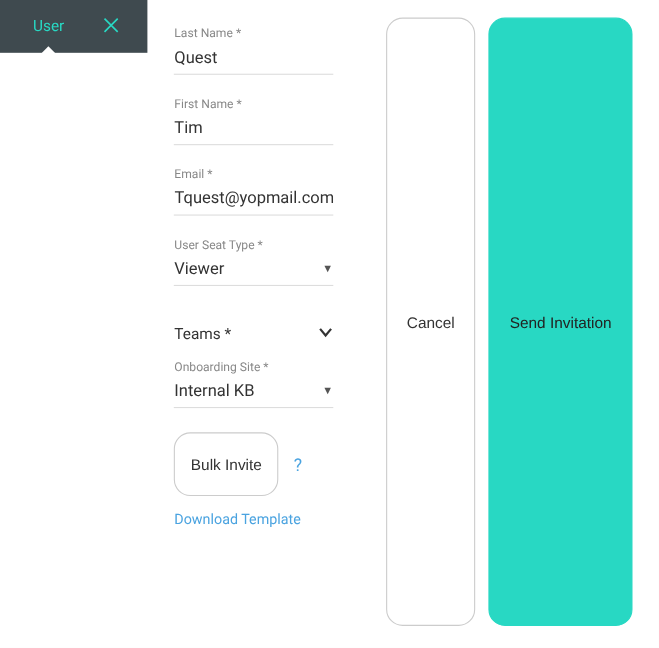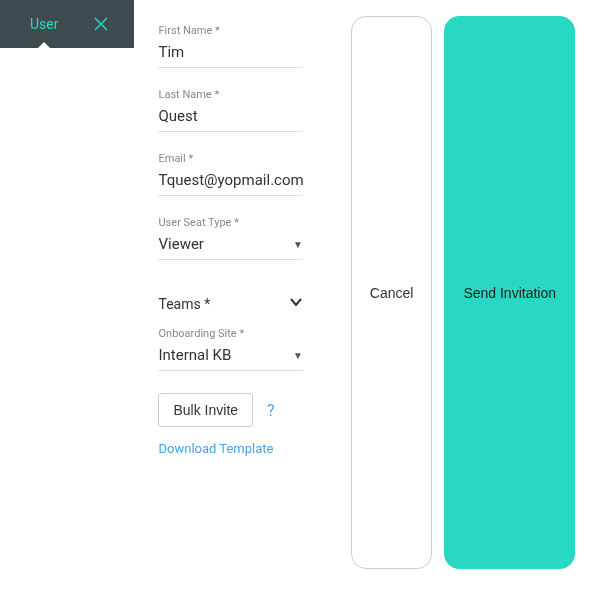--- a/index.html
+++ b/index.html
@@ -12,21 +12,21 @@
     .content { padding: 24px 24px 16px 24px; flex: 1; overflow-y: auto; }
     .field { margin-bottom: 20px; }
     .field-label { font-size: 11px; color: #888; display: block; margin-bottom: 4px; }
     .field-input-wrap { border-bottom: 1px solid #ddd; padding-bottom: 4px; display: flex; align-items: center; justify-content: space-between; }
     .field-value { font-size: 15px; color: #333; border: none; outline: none; width: 100%; background: transparent; padding: 2px 0; }
     .dropdown-arrow { color: #555; font-size: 10px; margin-left: 8px; }
     .teams-row { display: flex; align-items: center; justify-content: space-between; margin-bottom: 14px; margin-top: 34px; }
     .teams-label { font-size: 14px; color: #333; }
     .chevron { font-size: 16px; color: #333; cursor: pointer; }
     .actions-row { display: flex; align-items: center; gap: 14px; margin-top: 22px; }
-    .bulk-btn { border: 1px solid #ccc; background: #fff; color: #333; font-size: 14px; padding: 8px 14px; border-radius: 3px; cursor: pointer; }
+    .bulk-btn { border: 1px solid #ccc; background: #fff; color: #333; font-size: 14px; padding: 20px 14px; border-radius: 15px; cursor: pointer; }
     .help { color: #4aa3e0; font-size: 16px; cursor: pointer; }
     .download-link { color: #4aa3e0; font-size: 13px; margin-top: 14px; display: inline-block; cursor: pointer; }
     .footer { padding: 16px 24px 20px 24px; display: flex; justify-content: flex-end; gap: 12px; }
     .btn { font-size: 14px; padding: 10px 18px; border-radius: 15px; cursor: pointer; }
     .btn-cancel { background: #fff; border: 1px solid #ccc; color: #333; }
     .btn-send { background: #28d8c3; border: 1px solid #28d8c3; color: #222; }
     input.field-value { font-family: inherit; }
   </style>
 </head>
 <body>
@@ -39,30 +39,30 @@
     <div class="close">
       <svg width="14" height="14" viewBox="0 0 14 14">
           <path d="M1 1 L13 13 M13 1 L1 13" stroke="#28d8c3" stroke-width="1.5" fill="none"></path>
         </svg>
     </div>
   </div>
 
   <div class="content">
 
     <div class="field">
-      <label class="field-label">First Name *</label>
+      <label class="field-label">Last Name *</label>
       <div class="field-input-wrap">
-        <input class="field-value" type="text" value="Tim" style="">
+        <input class="field-value" type="text" value="Quest" style="">
       </div>
     </div>
 
     <div class="field">
-      <label class="field-label">Last Name *</label>
+      <label class="field-label">First Name *</label>
       <div class="field-input-wrap">
-        <input class="field-value" type="text" value="Quest" style="">
+        <input class="field-value" type="text" value="Tim" style="">
       </div>
     </div>
 
     <div class="field">
       <label class="field-label">Email *</label>
       <div class="field-input-wrap">
         <input class="field-value" type="text" value="Tquest@yopmail.com" style="">
       </div>
     </div>
 

